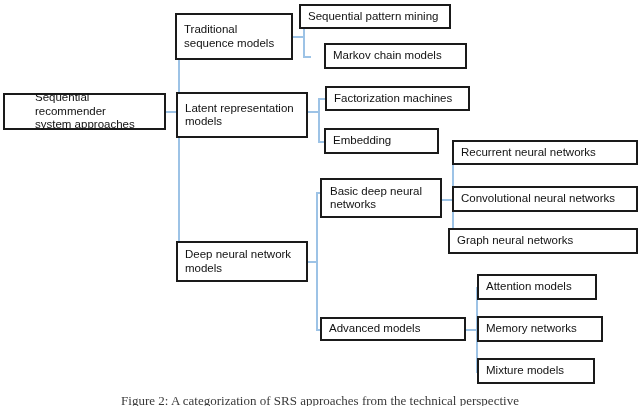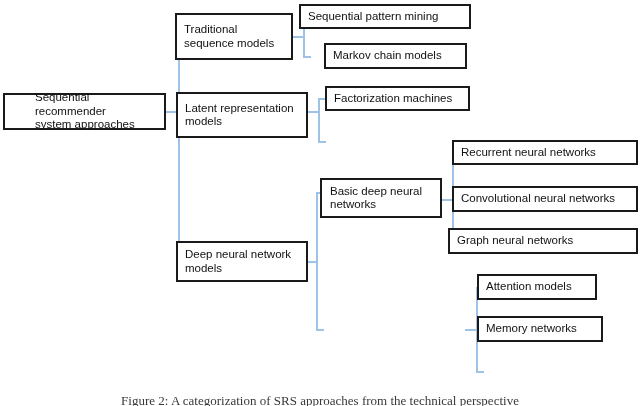--- a/index.html
+++ b/index.html
@@ -96,34 +96,37 @@
 
   <div class="node" style="left:176px; top:92px; width:132px; height:46px;">Latent representation
 models</div>
 
   <div class="node" style="left:176px; top:241px; width:132px; height:41px;">Deep neural network
 models</div>
 
   <div class="node" style="left:320px; top:178px; width:122px; height:40px;padding-left:8px;">Basic deep neural
 networks</div>
 
+  <div class="node" style="left:320px; top:317px; width:146px; height:24px;">Advanced models</div>
 
-  <div class="node" style="left:299px; top:4px; width:172px; height:25px;">Sequential pattern mining</div>
+  <div class="node" style="left:299px; top:4px; width:152px; height:25px;">Sequential pattern mining</div>
 
   <div class="node" style="left:300px; top:43px; width:143px; height:26px;margin-left:24px;">Markov chain models</div>
 
   <div class="node" style="left:325px; top:86px; width:145px; height:25px;">Factorization machines</div>
 
+  <div class="node" style="left:324px; top:128px; width:115px; height:26px;">Embedding</div>
 
   <div class="node" style="left:452px; top:140px; width:186px; height:25px;">Recurrent neural networks</div>
 
   <div class="node" style="left:452px; top:186px; width:186px; height:26px;">Convolutional neural networks</div>
 
   <div class="node" style="left:448px; top:228px; width:190px; height:26px;">Graph neural networks</div>
 
   <div class="node" style="left:477px; top:274px; width:120px; height:26px;">Attention models</div>
 
   <div class="node" style="left:477px; top:316px; width:126px; height:26px;">Memory networks</div>
 
+  <div class="node" style="left:477px; top:358px; width:118px; height:26px;">Mixture models</div>
 
   <div class="caption">Figure 2: A categorization of SRS approaches from the technical perspective</div>
 
 </div>
 
 </body></html>

